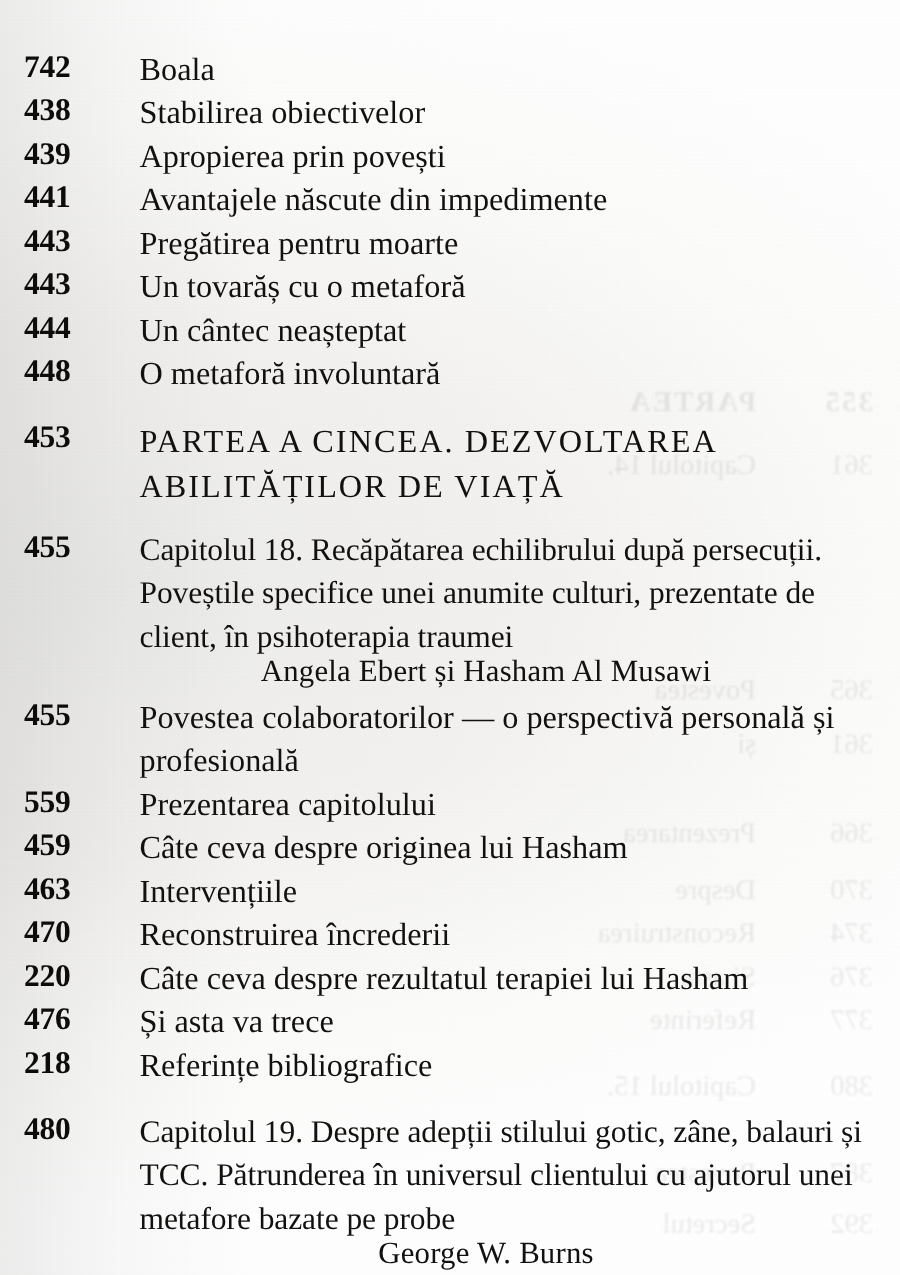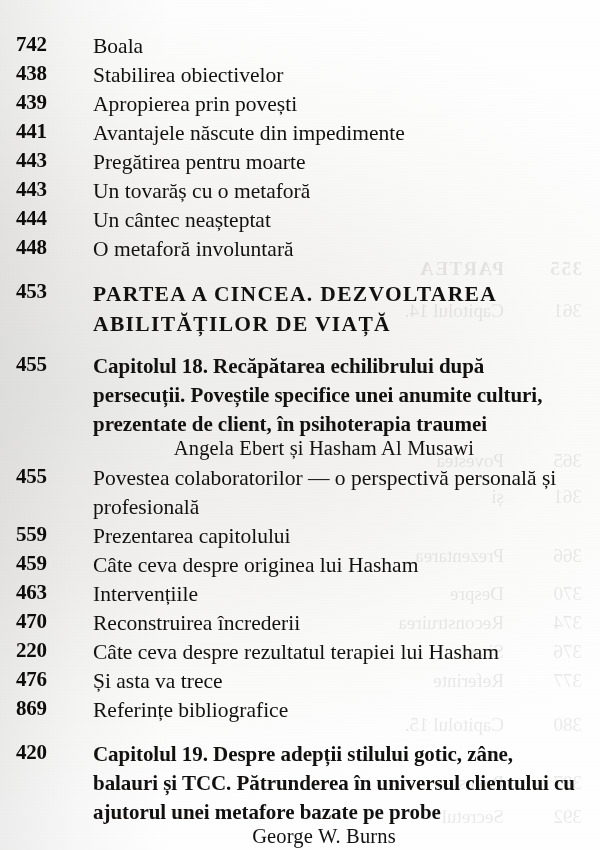--- a/index.html
+++ b/index.html
@@ -84,26 +84,26 @@
   }
   .tx {
     position: absolute;
     left: 93px;
     width: 486px;
     font-size: 21.5px;
     line-height: 29px;
     color: #131110;
   }
   .tx.bold {
-    font-weight: bold;
+    font-weight: normal;
     font-size: 21px;
     letter-spacing: -0.05px;
   }
   .tx.part {
-    font-weight: bold;
+    font-weight: normal;
     font-size: 21.5px;
     letter-spacing: 1.35px;
     line-height: 30px;
   }
   .tx.author {
     font-size: 20.5px;
     text-align: center;
     width: 450px;
     left: 99px;
     letter-spacing: 0.15px;
@@ -232,25 +232,25 @@
       </div>
       <div class="row" style="top: 638px;">
         <span class="pg">220</span>
         <span class="tx">Câte ceva despre rezultatul terapiei lui Hasham</span>
       </div>
       <div class="row" style="top: 667px;">
         <span class="pg">476</span>
         <span class="tx">Și asta va trece</span>
       </div>
       <div class="row" style="top: 696px;">
-        <span class="pg">869</span>
+        <span class="pg">218</span>
         <span class="tx">Referințe bibliografice</span>
       </div>
       <div class="row" style="top: 740px;">
-        <span class="pg">420</span>
+        <span class="pg">480</span>
         <span class="tx bold">Capitolul 19. Despre adepții stilului gotic, zâne, balauri și TCC. Pătrunderea în universul clientului cu ajutorul unei metafore bazate pe probe</span>
       </div>
       <div class="row" style="top: 822px;">
         <span class="tx author">George W. Burns</span>
       </div>
     </div>
 
   <div id="grain"></div>
 </div>
 

